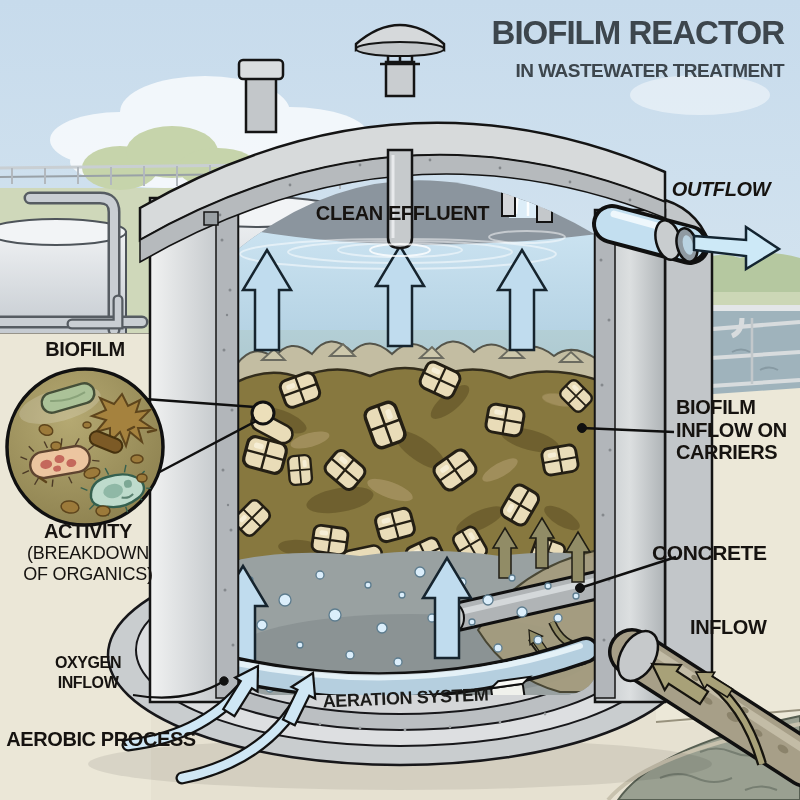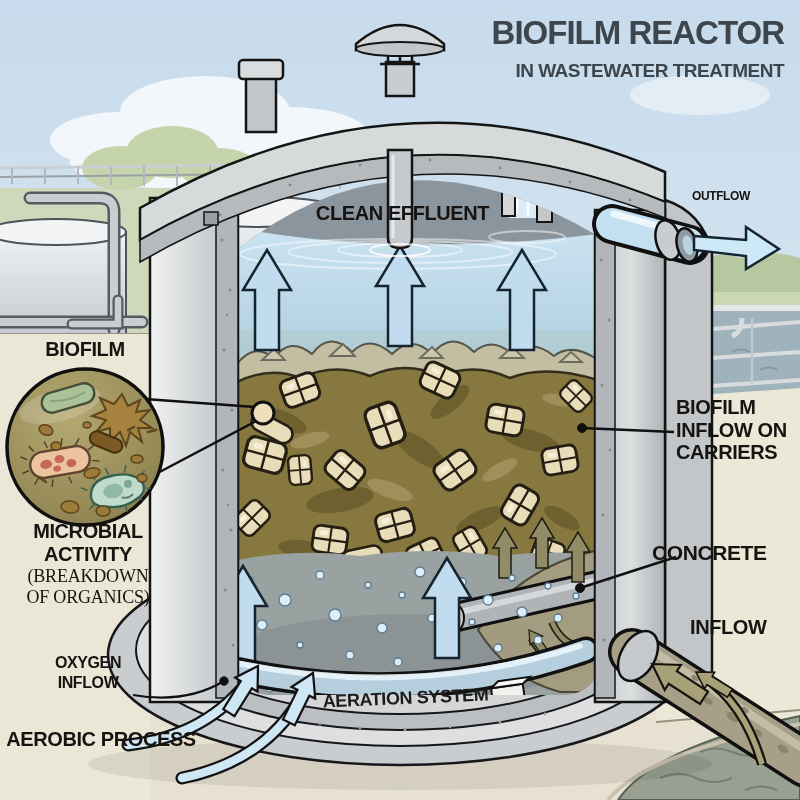--- a/index.html
+++ b/index.html
@@ -1,21 +1,21 @@
 <!DOCTYPE html>
 <html><head>
 <meta charset="utf-8">
 <style>
   html,body{margin:0;padding:0;background:#888;}
   #stage{position:relative;width:800px;height:800px;overflow:hidden;
          font-family:"Liberation Sans",sans-serif;background:#22c55e;}
   #stage svg{position:absolute;left:0;top:0;}
   .lbl{position:absolute;color:#161310;font-weight:700;letter-spacing:-0.4px;
        text-align:center;line-height:1.12;white-space:nowrap;}
-  .lbl .sub{font-weight:400;letter-spacing:-0.2px;font-family:Liberation Serif, serif;}
+  .lbl .sub{font-weight:400;letter-spacing:-0.2px;}
   .title-block{position:absolute;right:16px;top:16px;text-align:right;color:#3d464d;}
   .title-main{font-size:33px;font-weight:700;letter-spacing:-1px;line-height:1;}
   .title-sub{font-size:19px;font-weight:700;letter-spacing:-0.5px;margin-top:11px;}
   .left-align{text-align:left;}
 </style>
 </head>
 <body>
 
 <div id="stage">
 
@@ -491,25 +491,24 @@
     <use href="#uparrow" transform="translate(313,673) rotate(26) scale(0.55)" fill="#cfe7f5" stroke="#111111" stroke-width="4"></use>
   </g>
 </svg>
 
 <div class="title-block">
   <div class="title-main">BIOFILM REACTOR</div>
   <div class="title-sub">IN WASTEWATER TREATMENT</div>
 </div>
 
 <div class="lbl" style="left:300px;top:202px;width:205px;font-size:20px;">CLEAN EFFLUENT</div>
-<div class="lbl" style="left:662px;top:190px;width:118px;font-size:12px;">OUTFLOW</div>
+<div class="lbl" style="left:662px;top:178px;width:118px;font-size:20px;font-style:italic;">OUTFLOW</div>
 <div class="lbl" style="left:22px;top:338px;width:126px;font-size:20px;">BIOFILM</div>
 
 <div class="lbl" style="left:0px;top:520px;width:176px;font-size:20px;line-height:1.15;">
-  <div>MICROBIAL</div>
   <div>ACTIVITY</div>
   <div class="sub" style="font-size:18px;">(BREAKDOWN</div>
   <div class="sub" style="font-size:18px;">OF ORGANICS)</div>
 </div>
 
 <div class="lbl left-align" style="left:676px;top:396px;font-size:20px;line-height:1.13;">
   <div>BIOFILM</div>
   <div>INFLOW ON</div>
   <div>CARRIERS</div>
 </div>

